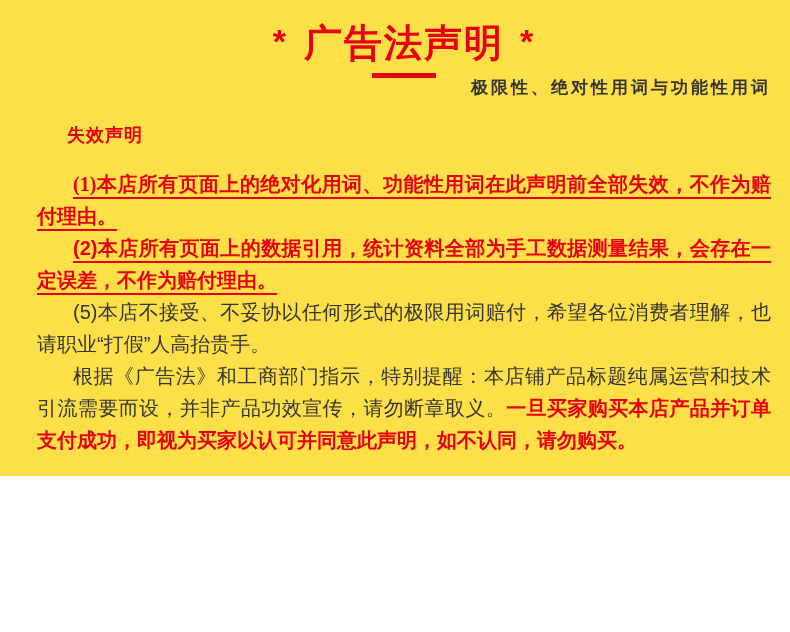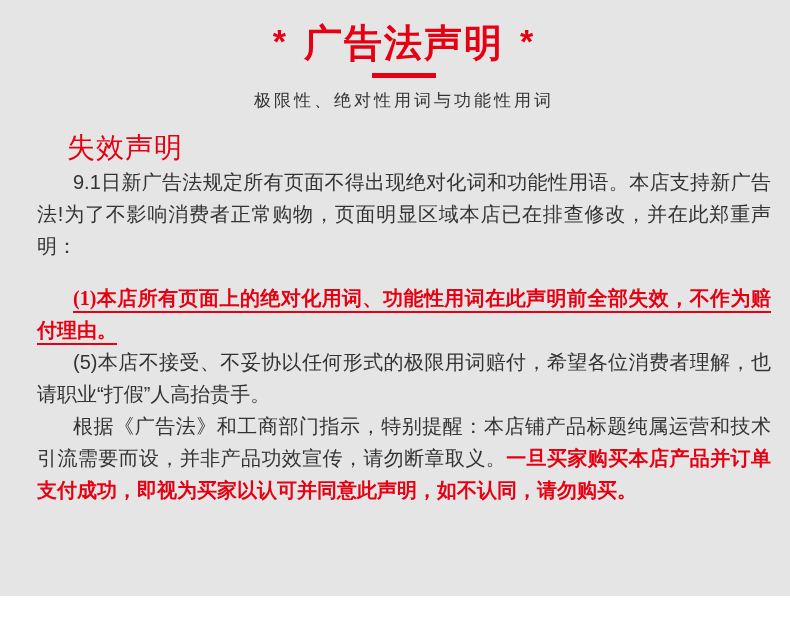--- a/index.html
+++ b/index.html
@@ -3,23 +3,23 @@
 <meta charset="utf-8">
 <style>
   html, body {
     margin: 0;
     padding: 0;
     background: #ffffff;
   }
   .page {
     position: relative;
     width: 790px;
-    height: 596px;
+    height: 476px;
     margin: 0 auto;
-    background: #e5e5e5;
+    background: #fde047;
     font-family: "Liberation Sans", sans-serif;
     color: #333333;
     overflow: hidden;
     box-sizing: border-box;
     padding: 20px 19px 0 37px;
   }
   .header {
     text-align: center;
   }
   .title {
@@ -38,32 +38,32 @@
   }
   .star.left  { margin-right: 16px; }
   .star.right { margin-left: 16px; }
   .title-bar {
     width: 64px;
     height: 5px;
     background: #e60012;
     margin: 9px auto 0 auto;
   }
   .subtitle {
-    margin-top: 13px;
     font-size: 17px;
     line-height: 20px;
     letter-spacing: 3px;
-    font-weight: 400;
+    font-weight: 700;
     color: #333333;
+    text-align: right;
   }
   .sec-heading {
     margin: 24px 0 5px 30px;
-    font-size: 28px;
+    font-size: 18px;
     line-height: 26px;
-    font-weight: 400;
+    font-weight: 700;
     color: #e60012;
     letter-spacing: 1px;
   }
   .para {
     margin: 0;
     font-size: 20px;
     line-height: 32px;
     text-indent: 36px;
     text-align: justify;
     color: #333333;
@@ -88,22 +88,22 @@
 <div class="page">
 
   <div class="header">
     <h1 class="title"><span class="star left">*</span><span class="title-text">广告法声明</span><span class="star right">*</span></h1>
     <div class="title-bar"></div>
     <div class="subtitle">极限性、绝对性用词与功能性用词</div>
   </div>
 
   <section>
     <h2 class="sec-heading">失效声明</h2>
-    <p class="para">9.1日新广告法规定所有页面不得出现绝对化词和功能性用语。本店支持新广告法!为了不影响消费者正常购物，页面明显区域本店已在排查修改，并在此郑重声明：</p>
     <p class="para red-underlined first-red">(1)本店所有页面上的绝对化用词、功能性用词在此声明前全部失效，不作为赔付理由。</p>
+    <p class="para red-underlined">(2)本店所有页面上的数据引用，统计资料全部为手工数据测量结果，会存在一定误差，不作为赔付理由。</p>
     <p class="para">(5)本店不接受、不妥协以任何形式的极限用词赔付，希望各位消费者理解，也请职业“打假”人高抬贵手。</p>
   </section>
 
   <section>
     <p class="para"><span>根据《广告法》和工商部门指示，特别提醒：本店铺产品标题纯属运营和技术引流需要而设，并非产品功效宣传，请勿断章取义。</span><span class="red-strong">一旦买家购买本店产品并订单支付成功，即视为买家以认可并同意此声明，如不认同，请勿购买。</span></p>
   </section>
 
 </div>
 
 </body></html>

